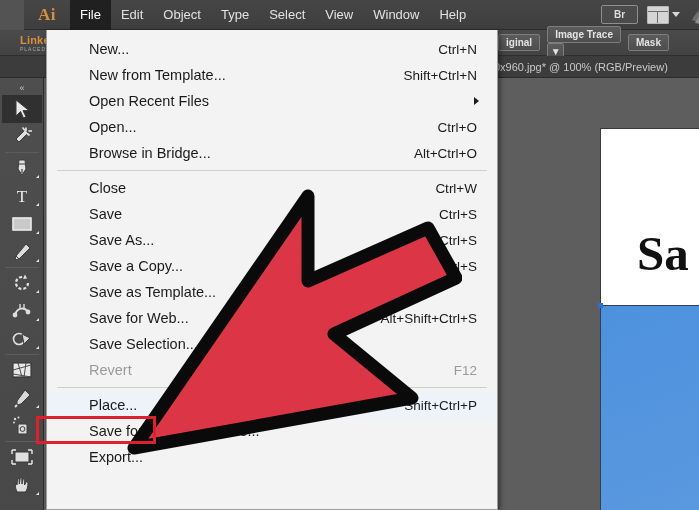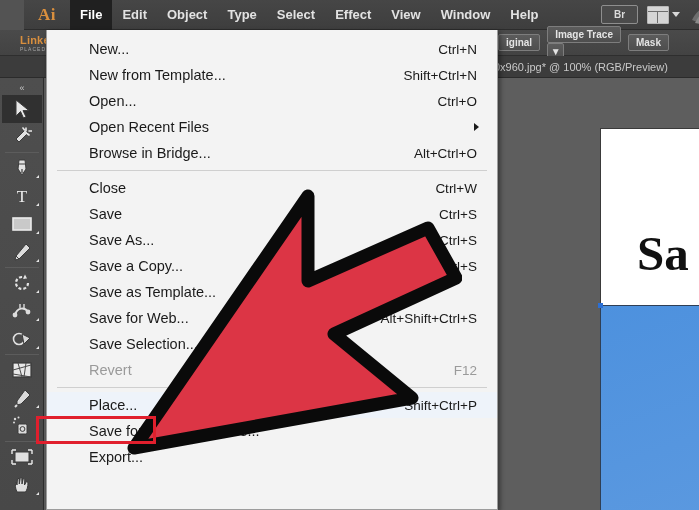--- a/index.html
+++ b/index.html
@@ -24,21 +24,20 @@
     display:flex; align-items:center; justify-content:center;
     color:#d9956a; font-size:17px; font-weight:bold;
     letter-spacing:.5px;
     font-family:"Liberation Serif", serif;
   }
   .menu-item {
     height:30px; padding:0 10px;
     display:flex; align-items:center;
     color:#e2e2e2; font-size:13px;
     white-space:nowrap;
-    font-weight:bold;
   }
   .menu-item.active { background:#202020; color:#ffffff; }
 
   #menubar-right {
     margin-left:auto; display:flex; align-items:center;
     padding-right:6px; gap:9px;
   }
   .tb-box {
     width:37px; height:19px;
     border:1px solid #8e8e8e; border-radius:2px;
@@ -180,21 +179,20 @@
 <body>
 
 <div id="menubar">
   <div id="ai-logo" style="color: rgb(217, 143, 62);">Ai</div>
   <div id="menu-items-host" style="display:flex;align-items:center;">
       <div class="menu-item active">File</div>
       <div class="menu-item">Edit</div>
       <div class="menu-item">Object</div>
       <div class="menu-item">Type</div>
       <div class="menu-item">Select</div>
-      <div class="menu-item">Effect</div>
       <div class="menu-item">View</div>
       <div class="menu-item">Window</div>
       <div class="menu-item">Help</div>
     </div>
   <div id="menubar-right">
     <div class="tb-box">Br</div>
     <div style="display:flex;align-items:center;gap:3px;">
       <div class="layout-ico"></div>
       <div class="caret-dn"></div>
     </div>
@@ -348,26 +346,26 @@
   <div id="menu-host">
       <div class="mrow">
         <span class="lbl">New...</span>
         <span class="sc">Ctrl+N</span>
       </div>
       <div class="mrow">
         <span class="lbl">New from Template...</span>
         <span class="sc">Shift+Ctrl+N</span>
       </div>
       <div class="mrow">
+        <span class="lbl">Open Recent Files</span>
+        <span class="submenu-arrow"></span>
+      </div>
+      <div class="mrow">
         <span class="lbl">Open...</span>
         <span class="sc">Ctrl+O</span>
-      </div>
-      <div class="mrow">
-        <span class="lbl">Open Recent Files</span>
-        <span class="submenu-arrow"></span>
       </div>
       <div class="mrow">
         <span class="lbl">Browse in Bridge...</span>
         <span class="sc">Alt+Ctrl+O</span>
       </div>
       <div class="msep"></div>
       <div class="mrow">
         <span class="lbl">Close</span>
         <span class="sc">Ctrl+W</span>
       </div>

